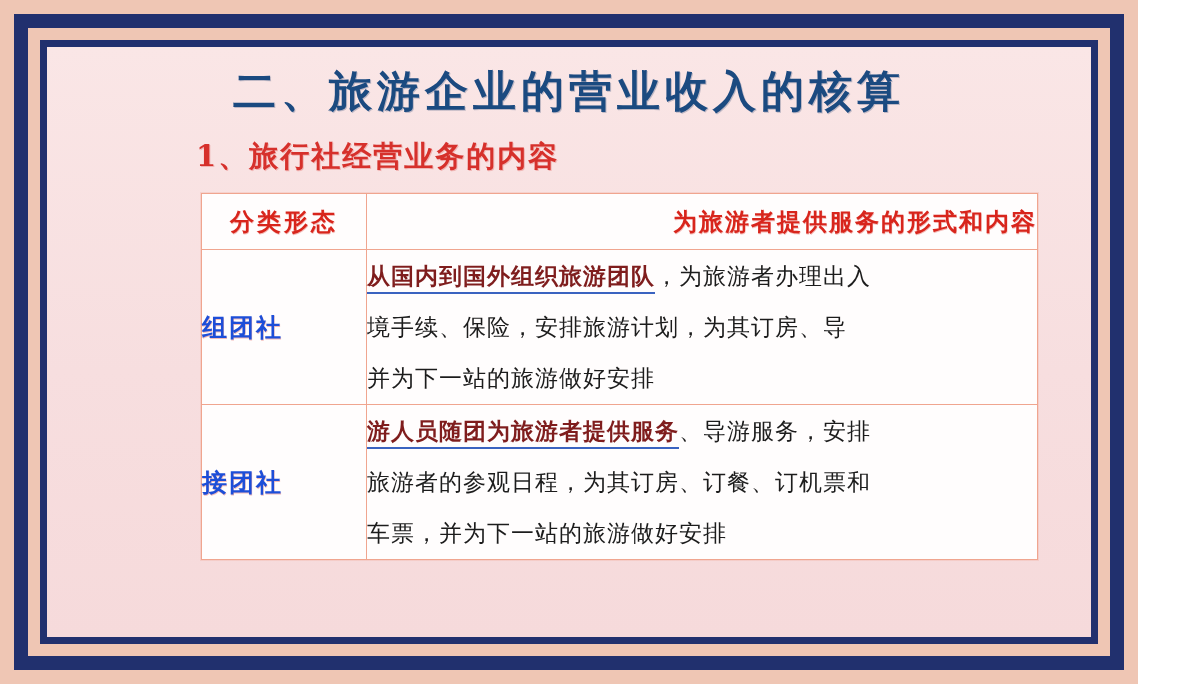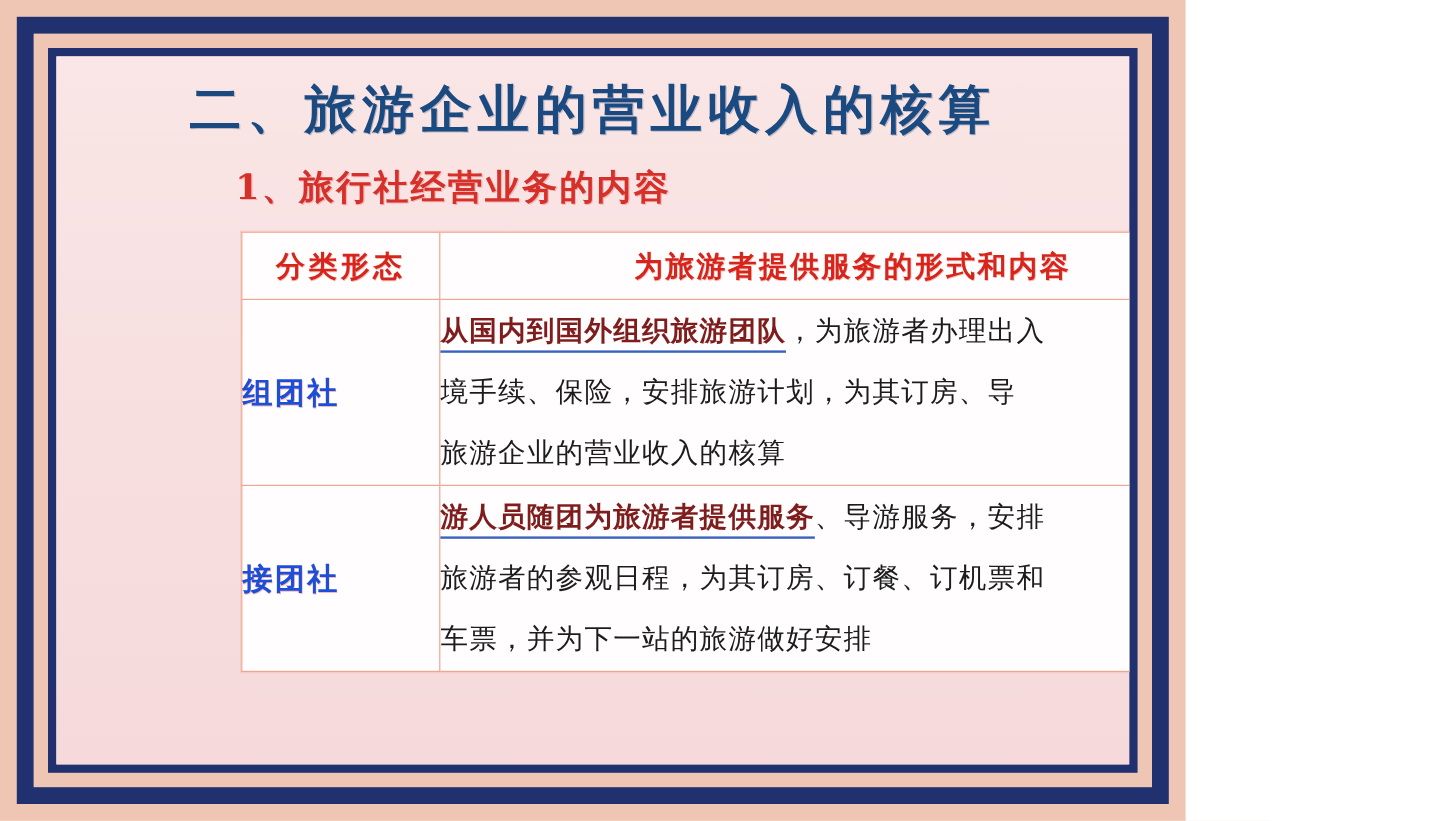--- a/index.html
+++ b/index.html
@@ -10,21 +10,21 @@
   body {
     width: 1200px;
     height: 684px;
     overflow: hidden;
     font-family: "DejaVu Sans", "Liberation Sans", sans-serif;
   }
 
   
   .slide {
     position: relative;
-    width: 988px;
+    width: 1138px;
     height: 684px;
     box-sizing: border-box;
     background: #efc6b4;
   }
   .frame-outer {
     position: absolute;
     left: 14px;
     top: 14px;
     right: 14px;
     bottom: 14px;
@@ -107,21 +107,21 @@
     text-align: center;
     font-family: "DejaVu Serif", "Liberation Serif", serif;
     font-weight: bold;
     font-size: 24px;
     letter-spacing: 3px;
     color: #d8251c;
     text-shadow: 0.5px 0.5px 0 rgba(216,37,28,0.3);
     white-space: nowrap;
   }
   .hdr-cell.left {
-    text-align: center;
+    text-align: right;
     padding-left: 17px;
     letter-spacing: 2px;
   }
 
   .type-cell {
     text-align: left;
     font-family: "DejaVu Serif", "Liberation Serif", serif;
     font-weight: bold;
     font-size: 25px;
     letter-spacing: 2px;
@@ -171,21 +171,21 @@
               <th class="hdr-cell left">为旅游者提供服务的形式和内容</th>
             </tr>
           </thead>
           <tbody>
 
             <tr>
               <td class="type-cell">组团社</td>
               <td class="desc-cell">
                 <div class="desc-line"><span class="hl">从国内到国外组织旅游团队</span><span>，为旅游者办理出入</span></div>
                 <div class="desc-line">境手续、保险，安排旅游计划，为其订房、导</div>
-                <div class="desc-line">旅游企业的营业收入的核算</div>
+                <div class="desc-line">并为下一站的旅游做好安排</div>
               </td>
             </tr>
 
             <tr>
               <td class="type-cell">接团社</td>
               <td class="desc-cell">
                 <div class="desc-line"><span class="hl">游人员随团为旅游者提供服务</span><span>、导游服务，安排</span></div>
                 <div class="desc-line">旅游者的参观日程，为其订房、订餐、订机票和</div>
                 <div class="desc-line">车票，并为下一站的旅游做好安排</div>
               </td>

